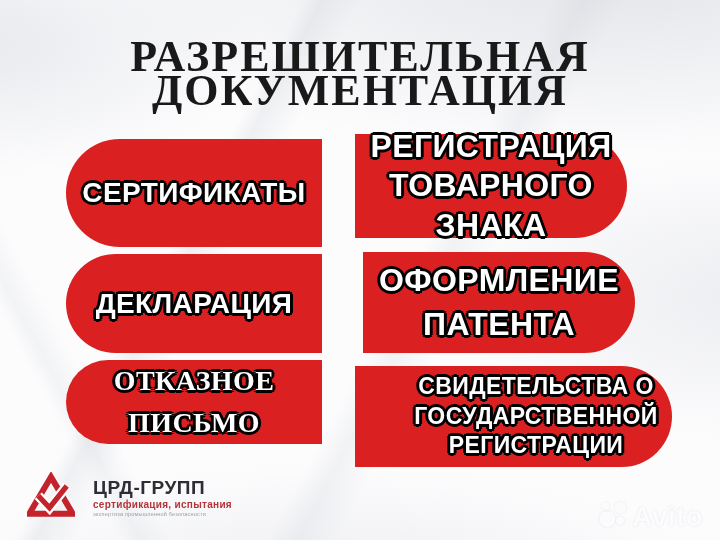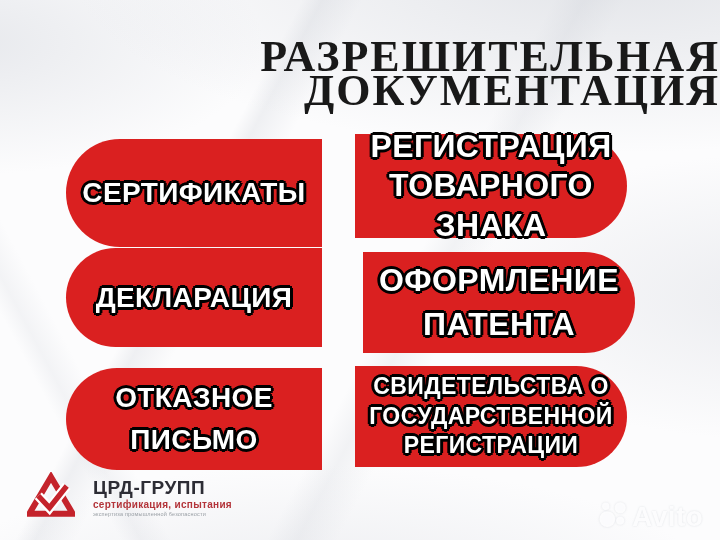--- a/index.html
+++ b/index.html
@@ -12,21 +12,21 @@
       radial-gradient(900px 300px at 85% -5%, rgba(196,200,208,0.45), transparent 60%),
       radial-gradient(500px 220px at -5% 8%, rgba(200,204,212,0.40), transparent 60%),
       radial-gradient(600px 240px at 110% 55%, rgba(203,206,214,0.35), transparent 60%),
       radial-gradient(700px 260px at 45% 115%, rgba(203,206,214,0.40), transparent 60%),
       linear-gradient(118deg, transparent 30%, rgba(185,190,200,0.20) 32%, transparent 36%, transparent 55%, rgba(185,190,200,0.16) 58%, transparent 62%),
       linear-gradient(62deg, transparent 12%, rgba(185,190,200,0.14) 14%, transparent 17%),
       #fcfcfd;
   }
   .title{
     position:absolute;top:40px;left:0;right:0;
-    text-align:right;
+    text-align:center;
     font-family:"Liberation Serif","DejaVu Serif",serif;
     font-weight:700;
     font-size:44px;line-height:34px;
     letter-spacing:2px;
     color:#191919;
   }
   .pill{
     position:absolute;
     display:flex;align-items:center;justify-content:center;
     text-align:center;
@@ -36,25 +36,25 @@
     letter-spacing:0.4px;
     text-shadow:
       -2px -2px 0 #000, 0 -2px 0 #000, 2px -2px 0 #000,
       -2px 0 0 #000, 2px 0 0 #000,
       -2px 2px 0 #000, 0 2px 0 #000, 2px 2px 0 #000,
       -3px 0 0 #000, 3px 0 0 #000, 0 3px 0 #000, 0 -3px 0 #000;
   }
   .pill.left{border-radius:999px 0 0 999px;}
   .pill.right{border-radius:0 999px 999px 0;}
   .pill-l1{left:66px;top:139px;width:256px;height:108px;font-size:28px;}
-  .pill-l2{left:66px;top:248px;width:256px;height:99px;font-size:28px;text-align:right;}
-  .pill-l3{left:66px;top:368px;width:256px;height:102px;font-size:28px;line-height:1.5;}
+  .pill-l2{left:66px;top:254px;width:256px;height:99px;font-size:28px;text-align:right;}
+  .pill-l3{left:66px;top:360px;width:256px;height:84px;font-size:28px;line-height:1.5;font-family:Liberation Serif, serif;}
   .pill-r1{left:355px;top:134px;width:272px;height:104px;font-size:32px;line-height:1.22;}
   .pill-r2{left:363px;top:252px;width:272px;height:101px;font-size:32px;line-height:1.35;}
-  .pill-r3{left:355px;top:366px;width:272px;height:101px;font-size:23px;line-height:1.28;}
+  .pill-r3{left:355px;top:366px;width:272px;height:101px;font-size:23px;line-height:1.28;padding-left:45px;}
   .logo{
     position:absolute;left:27px;top:472px;
     display:flex;align-items:center;gap:18px;
   }
   .logo-text .company{
     font-size:19px;font-weight:700;color:#2d2d35;letter-spacing:0.5px;line-height:20px;
   }
   .logo-text .tagline{
     font-size:10px;font-weight:700;color:#b3343a;letter-spacing:0.3px;margin-top:1px;
   }

